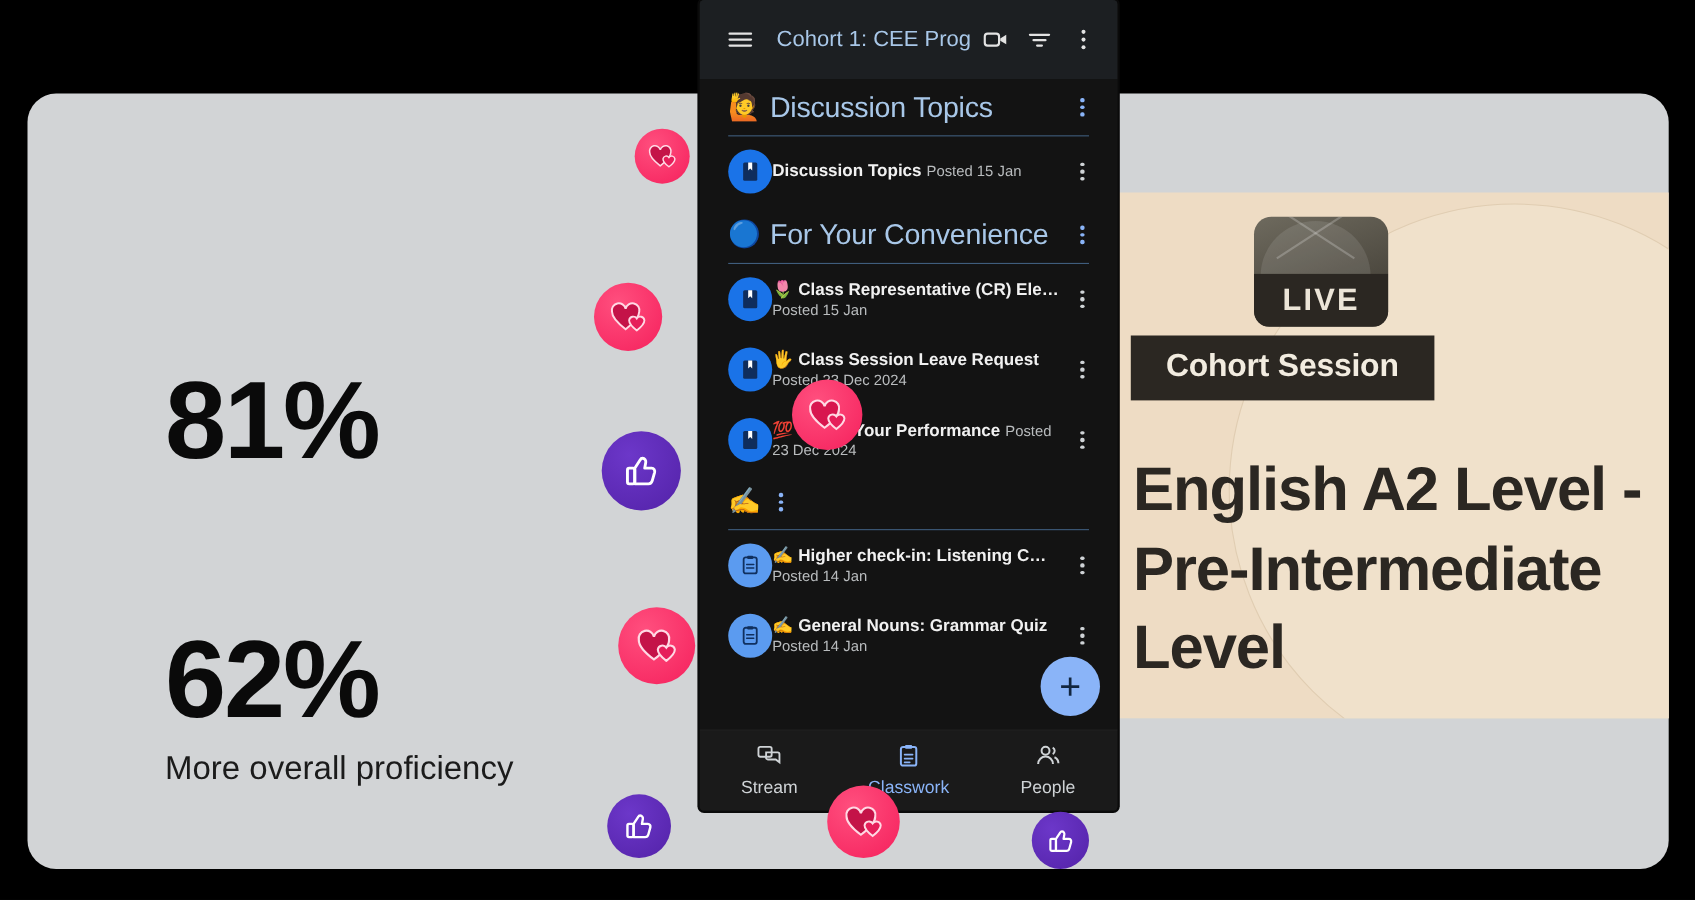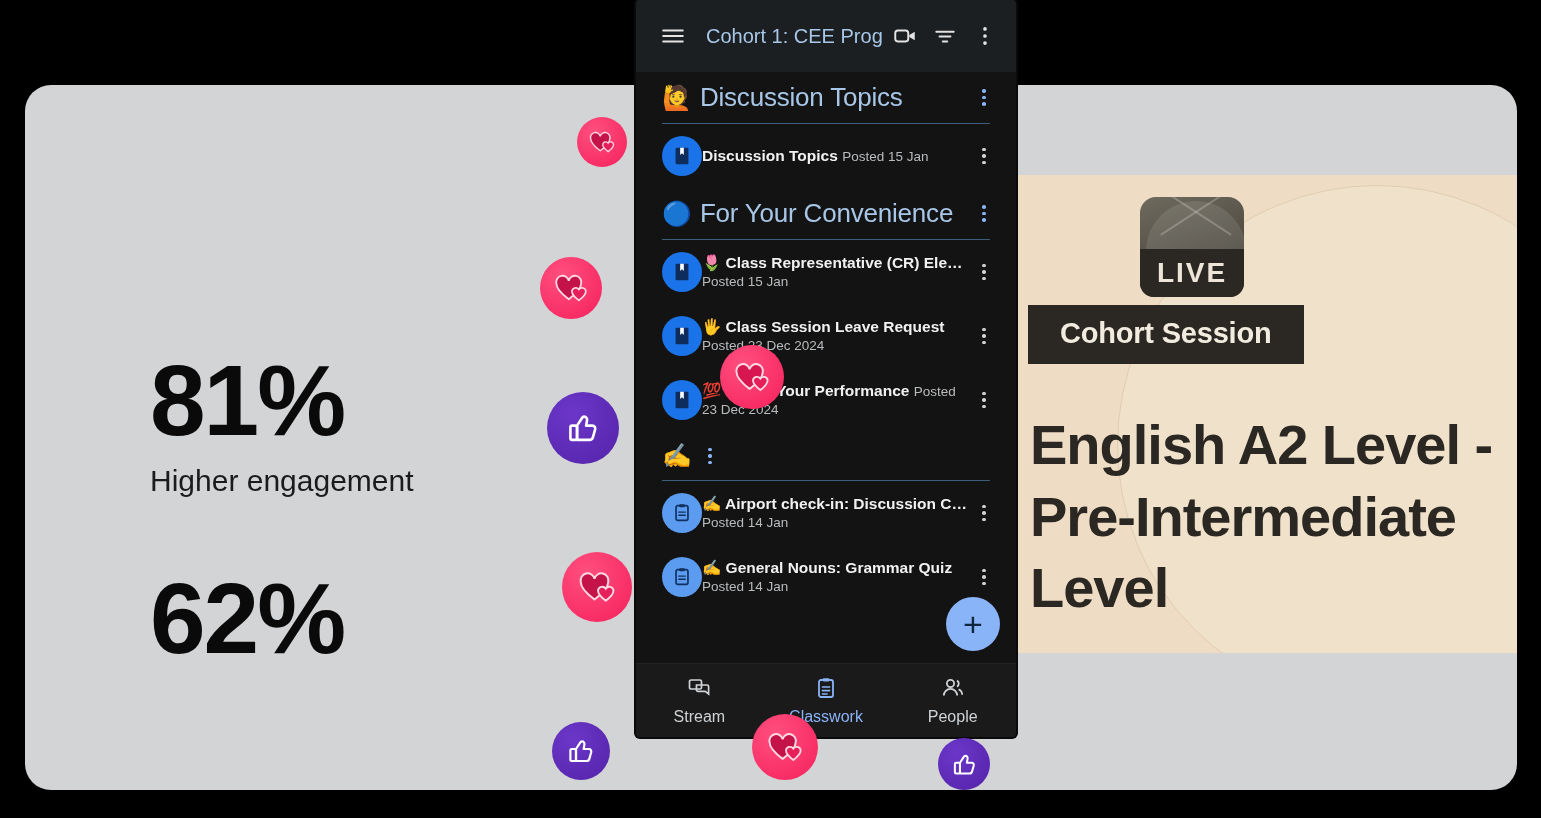--- a/index.html
+++ b/index.html
@@ -22,40 +22,40 @@
   
   .stat-block { position:absolute; left:125px; }
   .stat-num {
     font-size:100px; font-weight:bold; color:#0a0a0a;
     letter-spacing:-2px; line-height:1;
   }
   .stat-label {
     font-size:30px; color:#1b1b1b; font-weight:400;
     margin-top:14px; letter-spacing:0px;
   }
-  #stat-1 { top:265px; }
+  #stat-1 { top:247px; }
   #stat-2 { top:483px; }
 
   
   #course-card {
     position:absolute; left:1015px; top:175px;
     width:502px; height:478px;
     background:#eedcc4;
     overflow:hidden;
   }
   #course-circle {
     position:absolute; right:-120px; top:10px;
     width:520px; height:520px;
     border-radius:50%;
     background:#f0e1cb;
     border:1px solid #e0cdb2;
   }
   #live-badge {
     position:absolute; left:125px; top:22px;
-    width:104px; height:100px;
+    width:122px; height:100px;
     border-radius:16px 16px 14px 14px;
     background:linear-gradient(160deg,#6e6a5e,#3b372f);
     display:flex; align-items:flex-end; justify-content:center;
     overflow:hidden;
   }
   #live-dome {
     position:absolute; left:6px; top:4px; width:100px; height:64px;
     border-radius:50px 50px 0 0;
     background:rgba(255,255,255,0.10);
   }
@@ -169,25 +169,25 @@
 </style>
 </head>
 <body>
 
 <div id="stage">
 
   <div id="gray-card">
 
     <div class="stat-block" id="stat-1">
       <div class="stat-num">81%</div>
-      <div class="stat-label">Higher engagement</div>
     </div>
 
     <div class="stat-block" id="stat-2">
       <div class="stat-num">62%</div>
+      <div class="stat-label">More overall proficiency</div>
     </div>
   </div>
 
   <div id="course-card">
     <div id="course-circle"></div>
 
     <div id="live-badge">
       <div id="live-dome"></div>
       <div id="live-text">LIVE</div>
     </div>
@@ -347,21 +347,21 @@
           <svg width="22" height="22" viewBox="0 0 24 24">
               <rect x="5.5" y="4" width="13" height="16" rx="2" fill="none" stroke="#10305f" stroke-width="1.8"></rect>
               <rect x="9" y="2.5" width="6" height="3.2" rx="1" fill="#10305f"></rect>
               <g stroke="#10305f" stroke-width="1.5" stroke-linecap="round">
                 <line x1="8.5" y1="11" x2="15.5" y2="11"></line>
                 <line x1="8.5" y1="14.5" x2="15.5" y2="14.5"></line>
               </g>
             </svg>
         </span>
         <span class="post-text">
-          <span class="post-title">✍️ Airport check-in: Discussion C…</span>
+          <span class="post-title">✍️ Higher check-in: Listening C…</span>
           <span class="post-sub">Posted 14 Jan</span>
         </span>
         <span class="kebab">
             <i></i>
             <i></i>
             <i></i>
           </span>
       </div>
 
       <div class="post-row">

